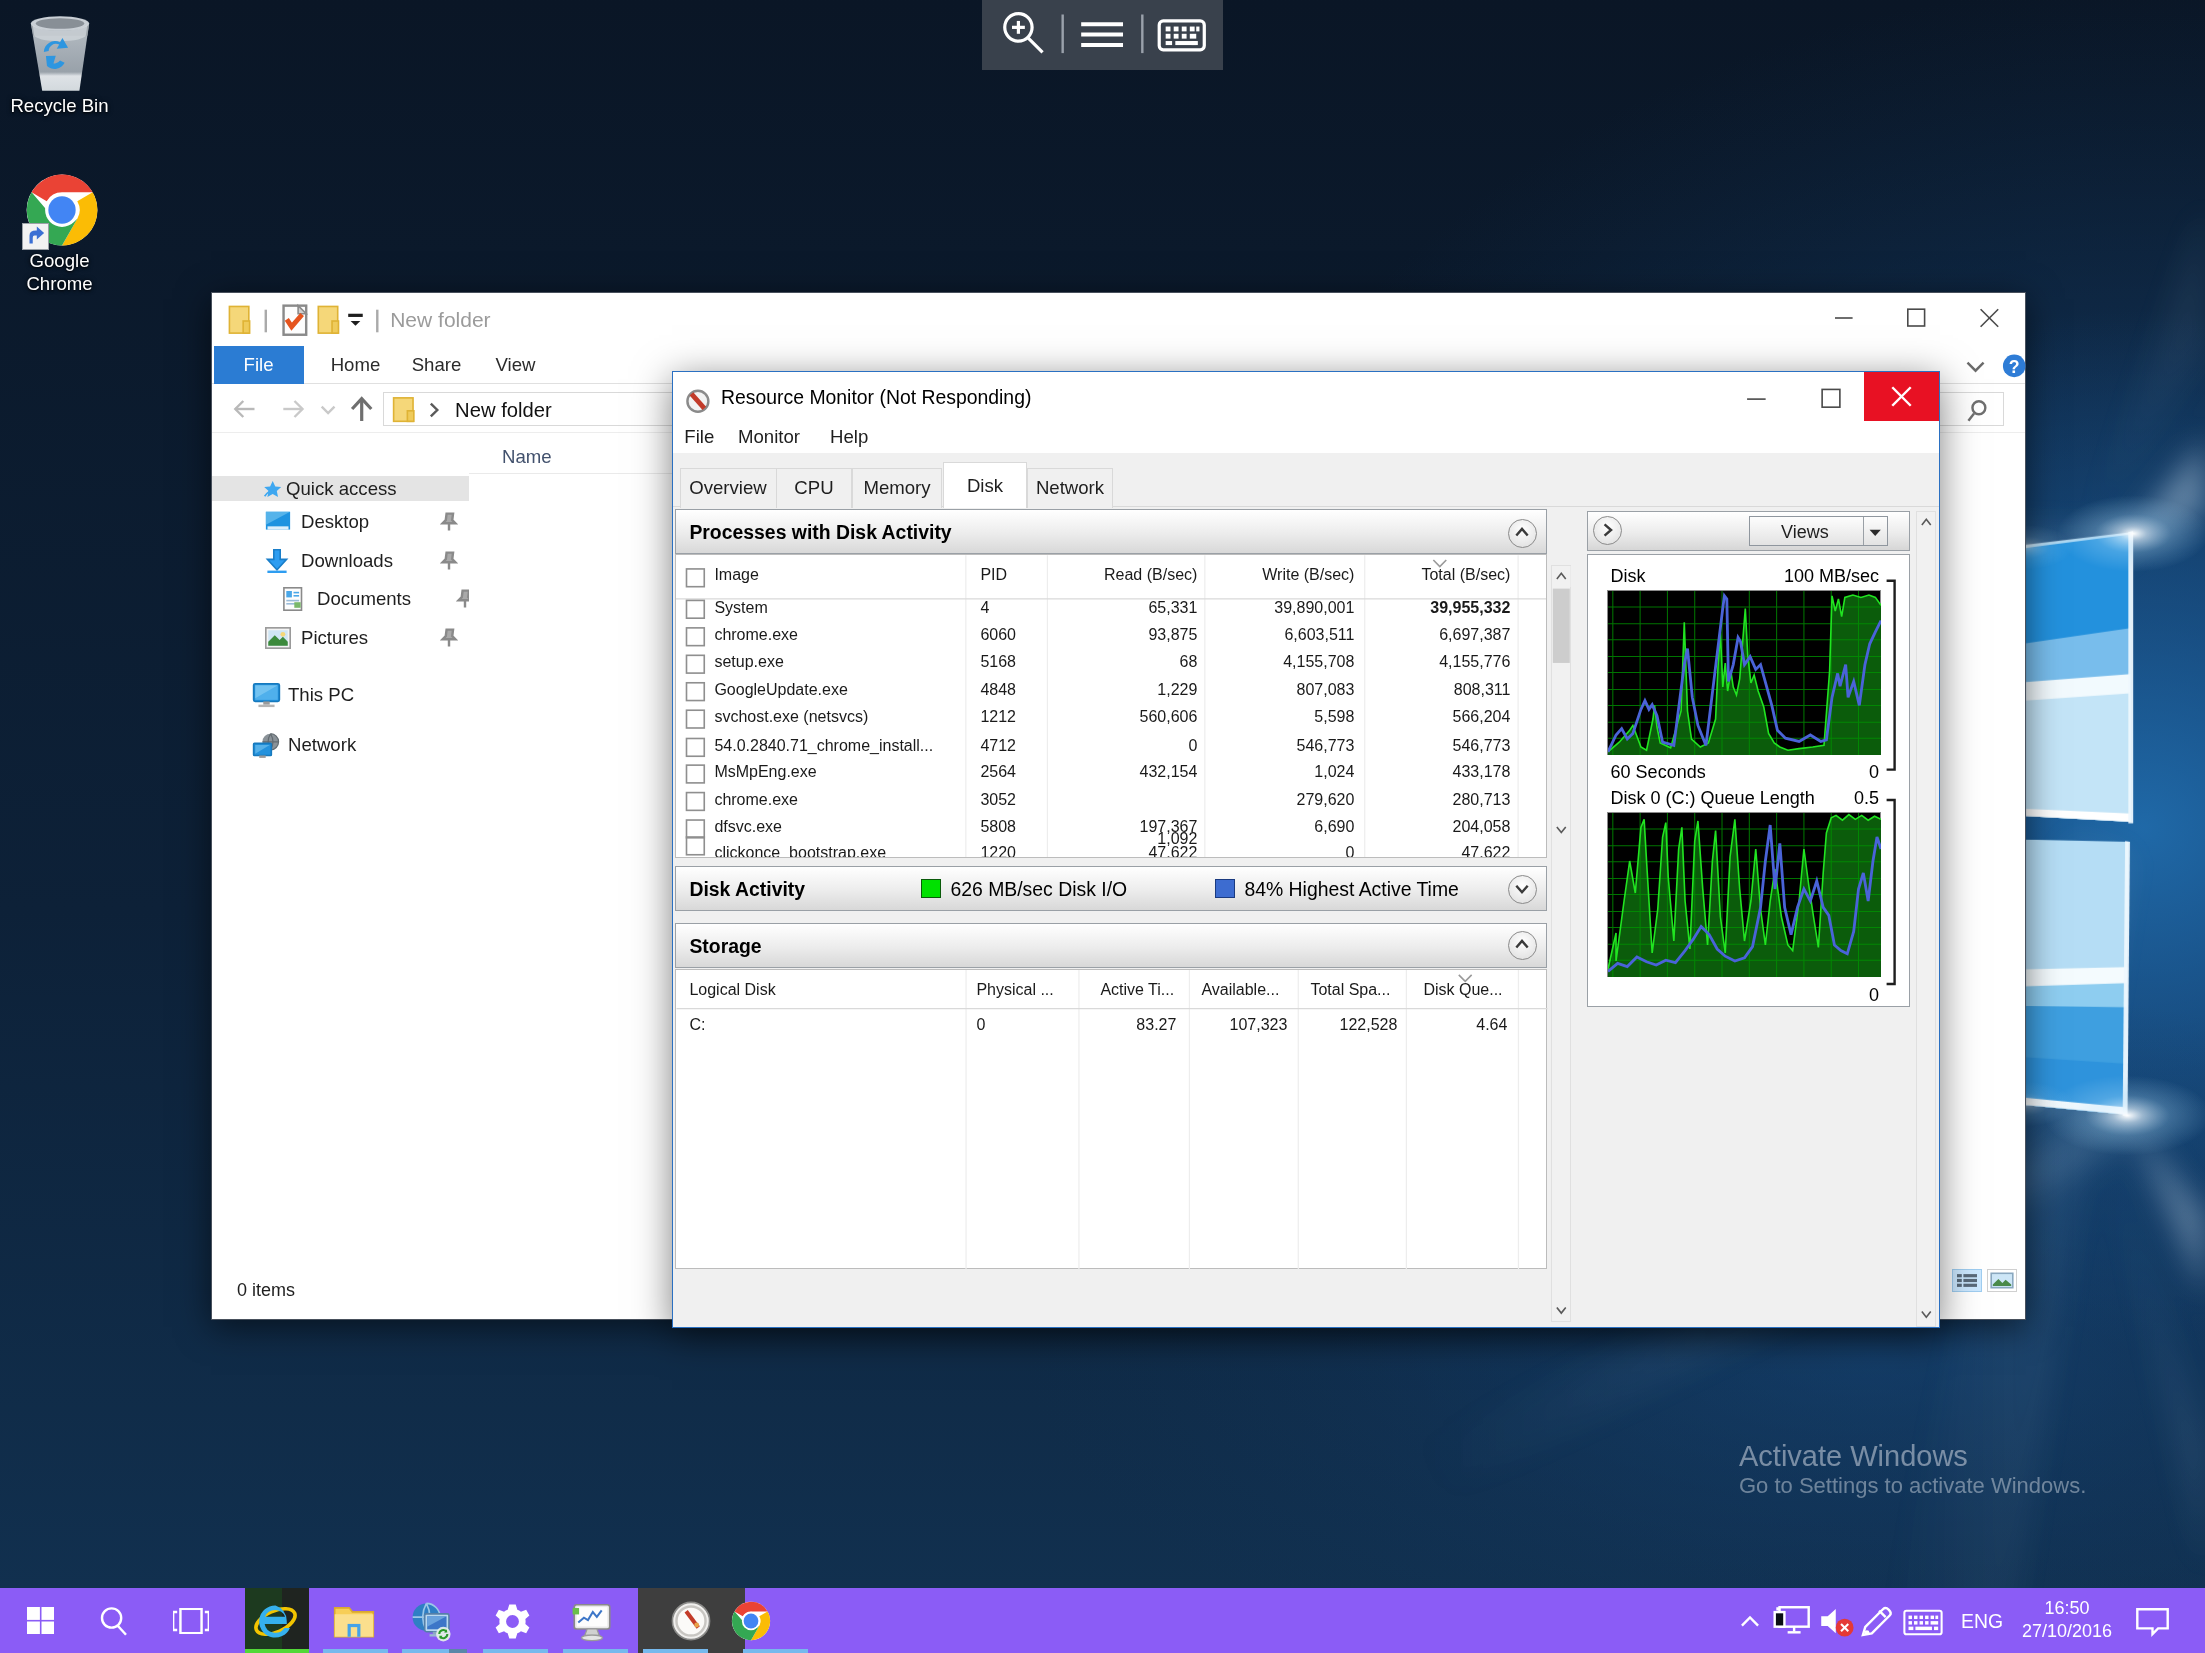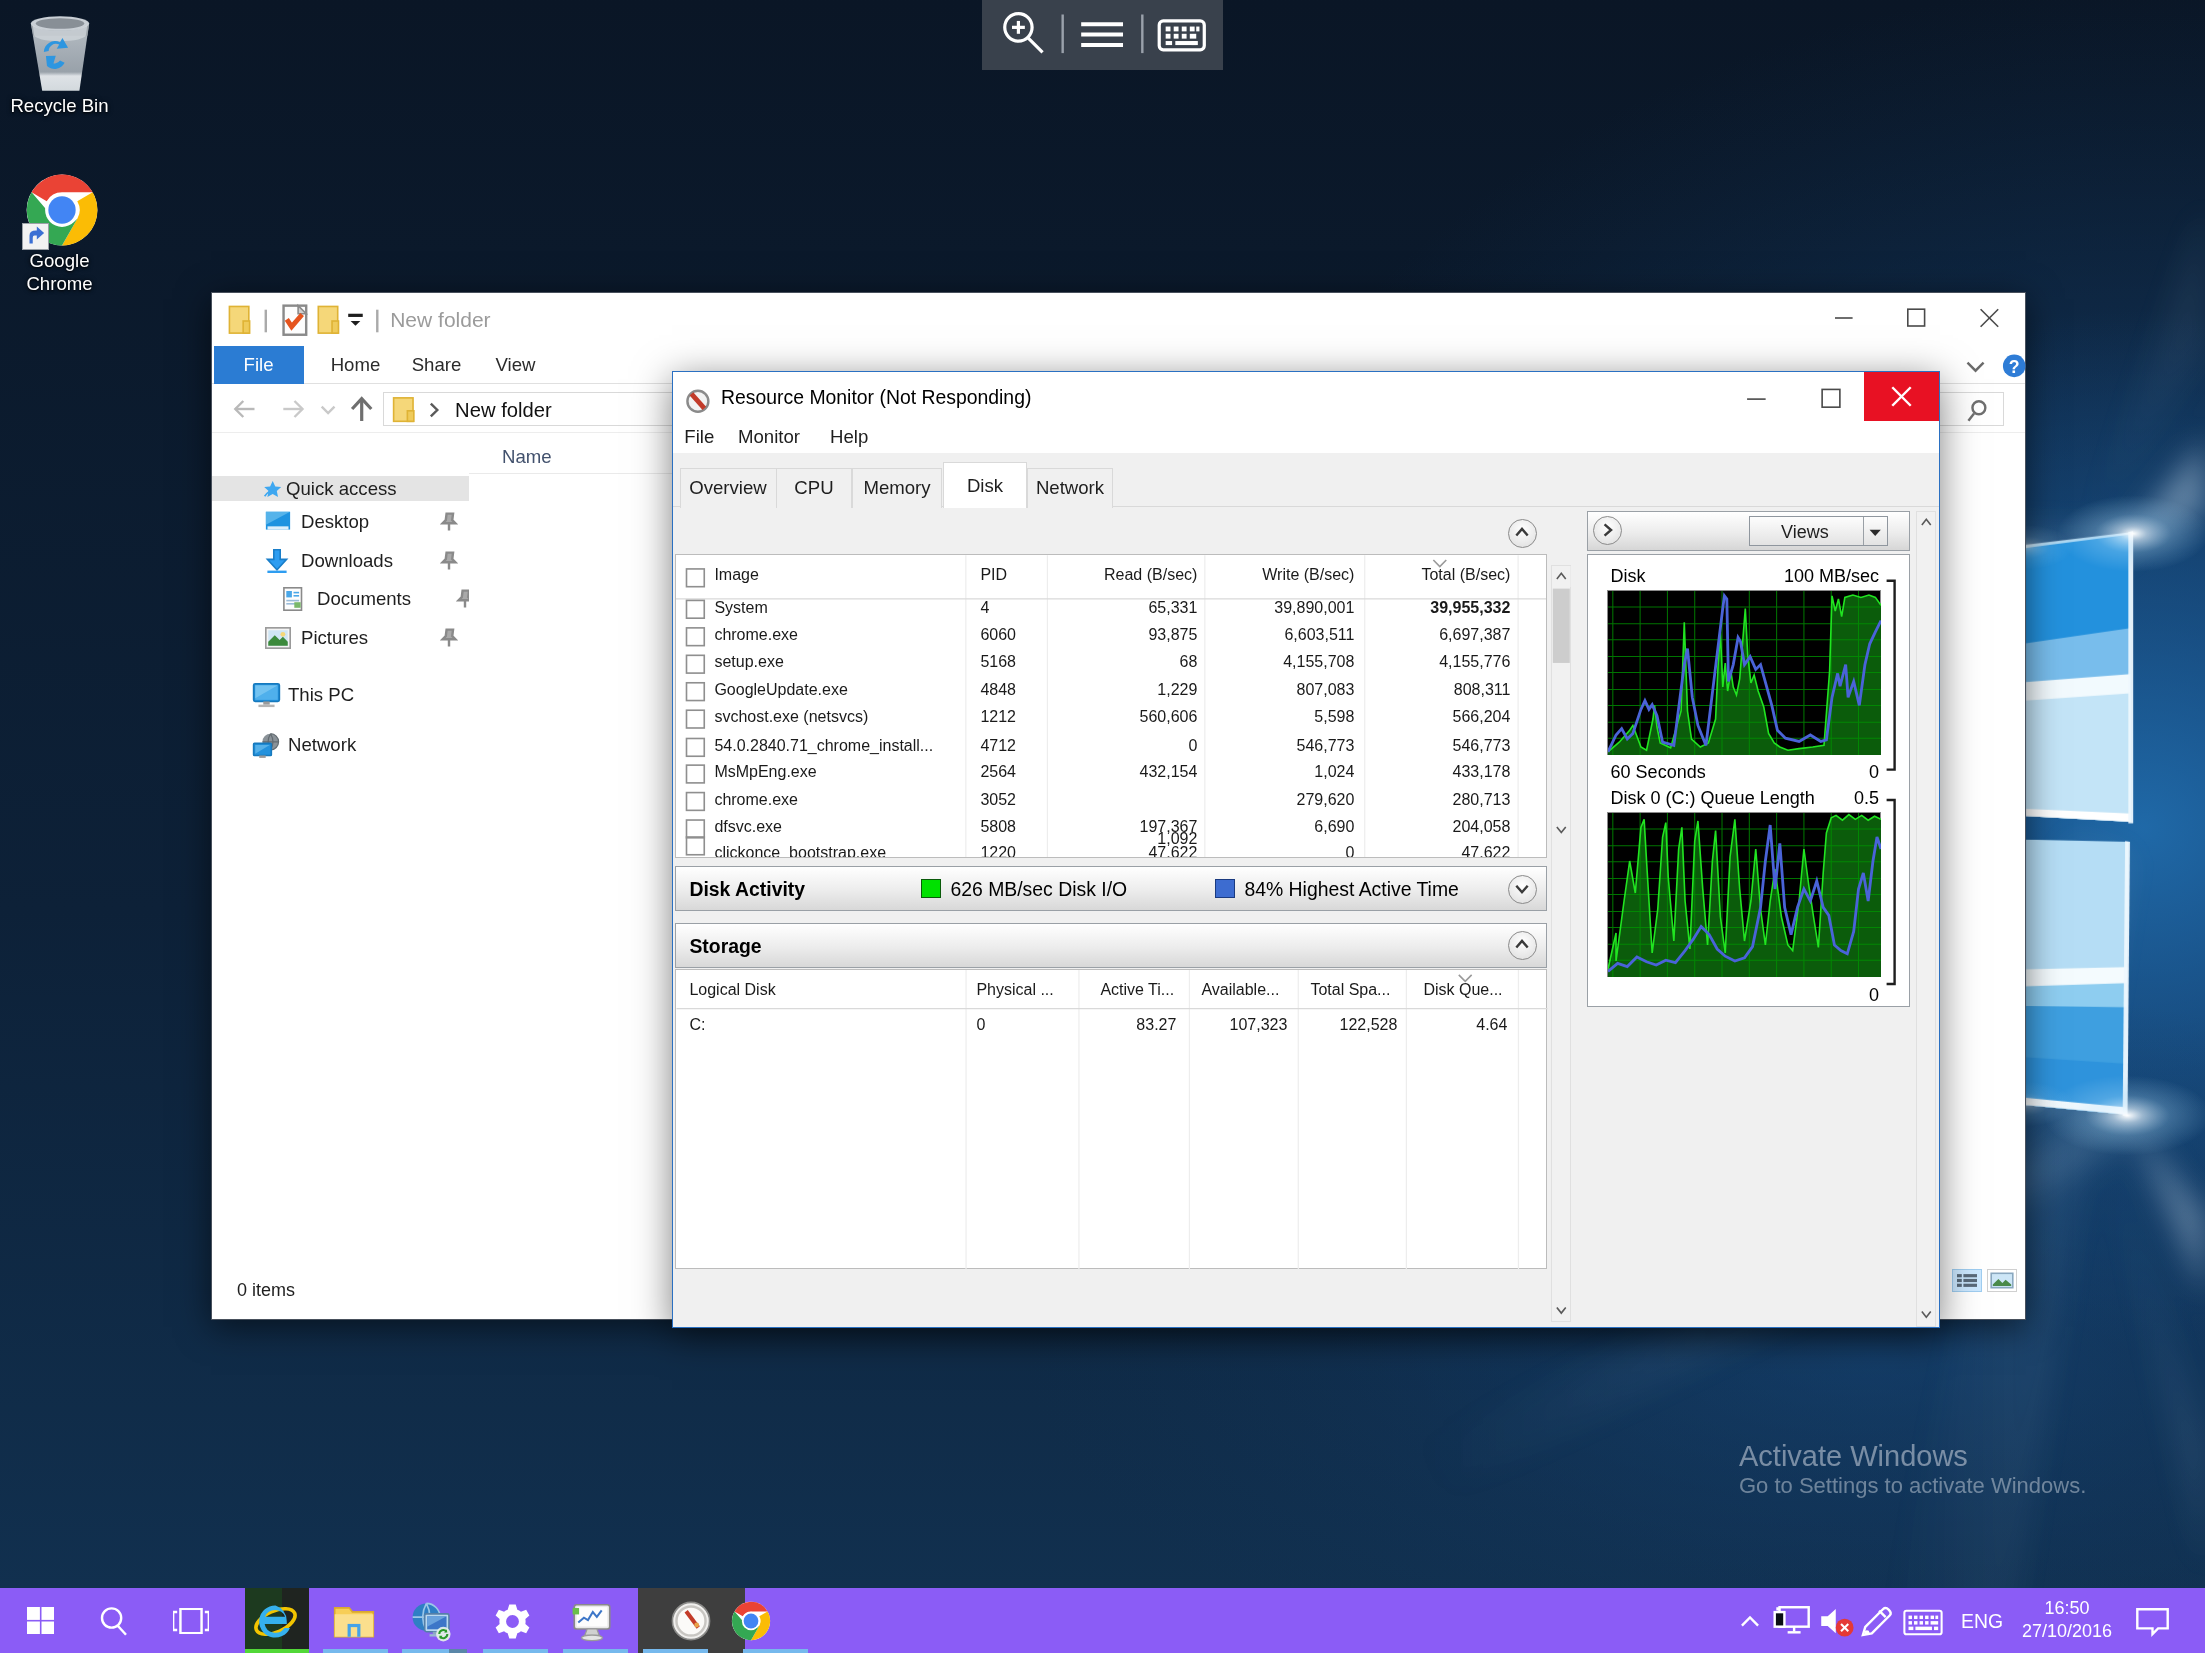--- a/index.html
+++ b/index.html
@@ -443,20 +443,23 @@
   </div>
 
   <div id="rm-tabs">
     <div class="rmtab" style="left:6.5px; width:97px;">Overview</div>
     <div class="rmtab" style="left:103px; width:76px;">CPU</div>
     <div class="rmtab" style="left:179px; width:90px;">Memory</div>
     <div class="rmtab" style="left:270px; width:84px; top:9px; height:46px; background:#fff; z-index:2;">Disk</div>
     <div class="rmtab" style="left:354px; width:86px;">Network</div>
   </div>
 
+  <div class="sechdr" style="top:137px;">
+    <span class="abs" style="left:13px; top:10.5px;">Processes with Disk Activity</span>
+  </div>
   <div class="chevbtn" style="left:835px; top:147px;"><svg width="26" height="26" viewBox="0 0 32 32">
         <path d="M9 19 l7 -8 l7 8" fill="none" stroke="#3a3a3a" stroke-width="3"></path>
       </svg></div>
   <div class="rmtable" style="left:2.4px; top:182px; width:872px; height:304px; overflow:hidden;">
     <svg class="abs" style="left:0; top:0;" width="872" height="304" viewBox="0 0 1080 376">
       <g stroke="#ededed" stroke-width="1.5">
         <line x1="359" y1="0" x2="359" y2="376"></line>
           <line x1="460" y1="0" x2="460" y2="376"></line>
           <line x1="655" y1="0" x2="655" y2="376"></line>
           <line x1="853" y1="0" x2="853" y2="376"></line>

